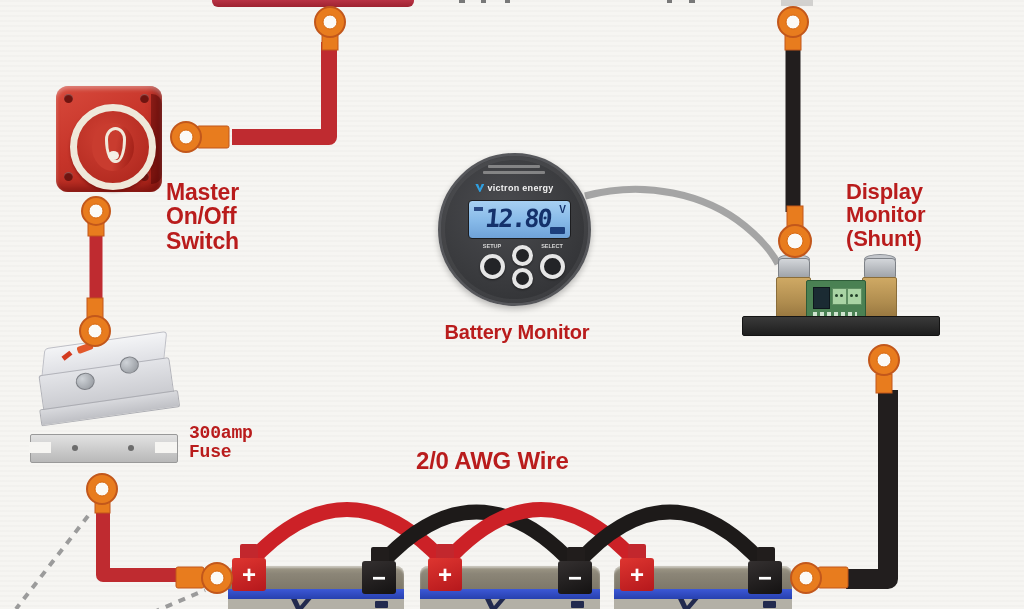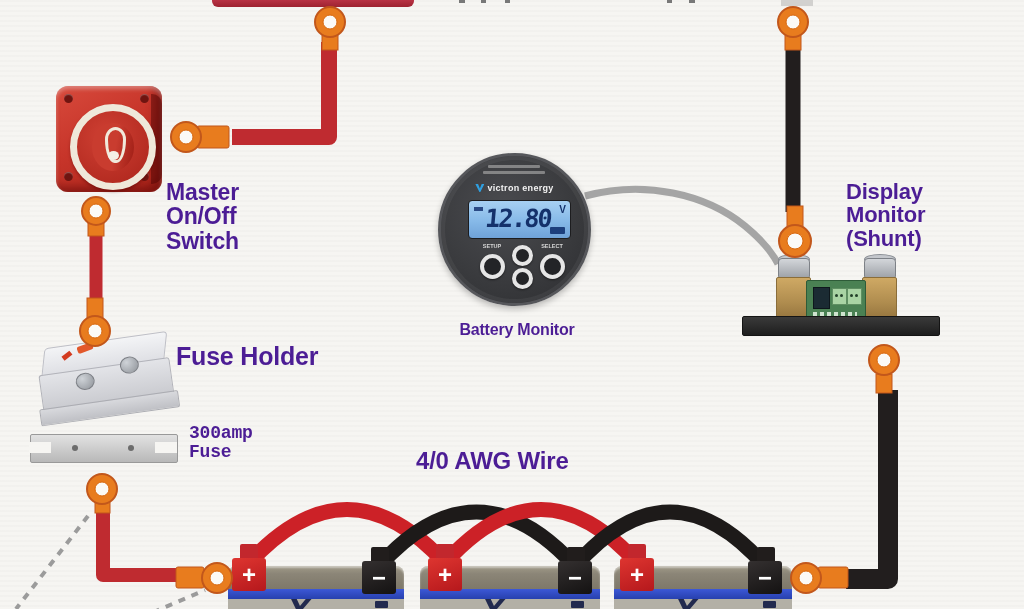--- a/index.html
+++ b/index.html
@@ -2,21 +2,21 @@
 <html><head>
 <meta charset="utf-8">
 <style>
   html,body{margin:0;padding:0;background:#e9e8e6;}
   #canvas{position:relative;width:1024px;height:609px;overflow:hidden;
     background:#f6f5f2;font-family:"Liberation Sans",sans-serif;}
   #canvas::before{content:"";position:absolute;inset:0;z-index:0;
     background:repeating-linear-gradient(180deg,rgba(0,0,0,.015) 0 2px,transparent 2px 5px);}
   .abs{position:absolute;}
   svg.layer{position:absolute;left:0;top:0;}
-  .lbl{position:absolute;font-weight:bold;color:#4c1d95;line-height:1.06;letter-spacing:-.2px;z-index:6;}
+  .lbl{position:absolute;font-weight:bold;color:#b91c1c;line-height:1.06;letter-spacing:-.2px;z-index:6;}
   
   .switch{left:56px;top:86px;width:106px;height:106px;border-radius:12px;z-index:3;
     background:linear-gradient(150deg,#d84a3c 0%,#c7352a 45%,#a92319 100%);
     box-shadow:inset 0 3px 4px rgba(255,255,255,.35), inset -6px -5px 10px rgba(90,5,5,.55);}
   .switch .side{position:absolute;right:0;top:8px;width:11px;height:90px;border-radius:0 10px 10px 0;background:rgba(70,3,3,.45);}
   .screw{position:absolute;width:9px;height:9px;border-radius:50%;background:#6f1410;box-shadow:inset 0 1px 1px rgba(255,255,255,.3);}
   .dial-ring{position:absolute;left:14px;top:18px;width:72px;height:72px;border-radius:50%;
     border:7px solid #efe8da;background:radial-gradient(circle at 40% 35%,#cf4033,#ab241b);
     box-shadow:0 2px 3px rgba(80,0,0,.4);}
   .knob{position:absolute;left:15px;top:12px;width:42px;height:48px;border-radius:50%;
@@ -312,27 +312,26 @@
       <circle cx="806" cy="578" r="15" fill="#e87c1e" stroke="#c2571b" stroke-width="2"></circle>
       <circle cx="806" cy="578" r="7" fill="#fbfaf7" stroke="#d8680f"></circle>
     </g>
   </svg>
 
   <div class="lbl" style="left:166px;top:180px;font-size:23px;">
     <div>Master</div>
     <div>On/Off</div>
     <div>Switch</div>
   </div>
-  <div class="lbl" style="left:176px;top:343px;font-size:25px;">Fuse Holder</div>
   <div class="lbl" style="left:189px;top:424px;font-size:18px;font-family:Liberation Mono, monospace;">
     <div>300amp</div>
     <div>Fuse</div>
   </div>
-  <div class="lbl" style="left:416px;top:448px;font-size:24px;">4/0 AWG Wire</div>
-  <div class="lbl" style="left:407px;top:322px;width:220px;text-align:center;font-size:16px;">
+  <div class="lbl" style="left:416px;top:448px;font-size:24px;">2/0 AWG Wire</div>
+  <div class="lbl" style="left:407px;top:322px;width:220px;text-align:center;font-size:20px;">
     <div>Battery Monitor</div>
   </div>
   <div class="lbl" style="left:846px;top:180px;font-size:22px;">
     <div>Display</div>
     <div>Monitor</div>
     <div>(Shunt)</div>
   </div>
 
 </div>
 

